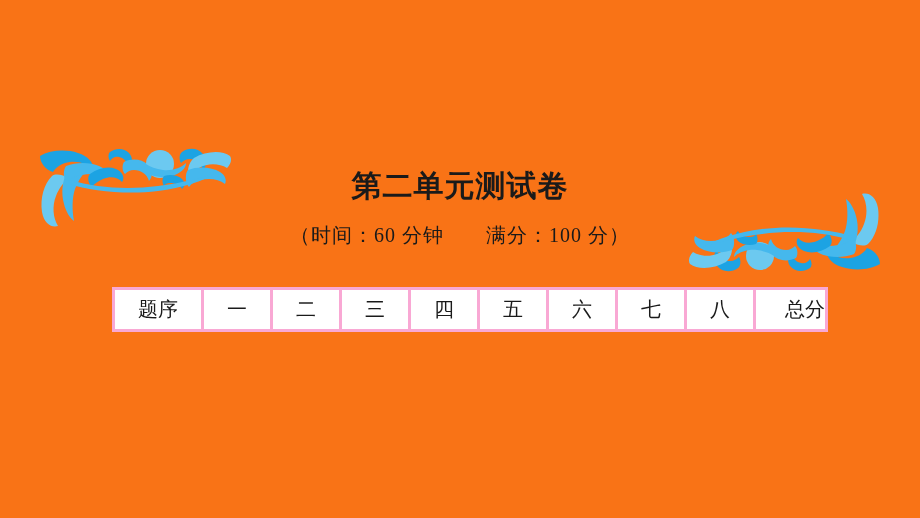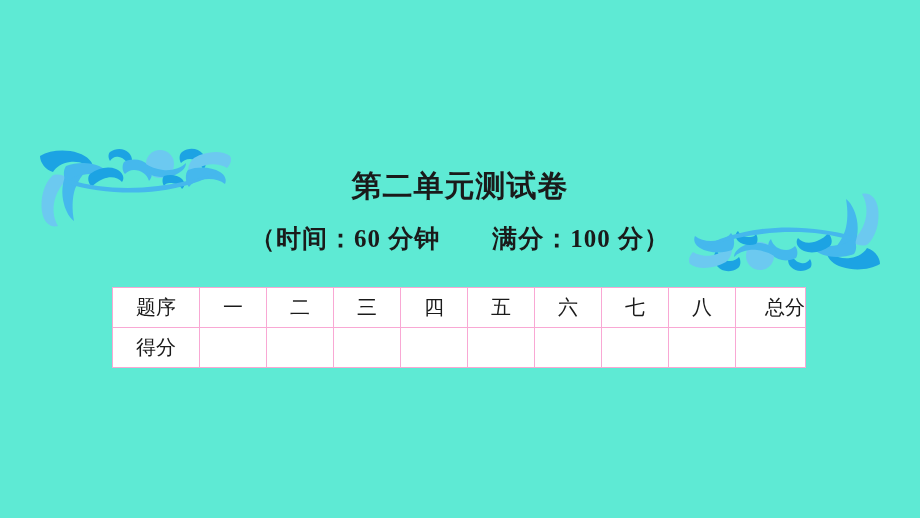--- a/index.html
+++ b/index.html
@@ -12,21 +12,21 @@
     height: 518px;
     background: #ffffff;
     font-family: "Liberation Serif", "DejaVu Serif", serif;
     overflow: hidden;
   }
 
   .page {
     position: relative;
     width: 920px;
     height: 518px;
-    background: #5eead4;
+    background: #f97316;
   }
 
   
   .ornament {
     position: absolute;
     pointer-events: none;
   }
   .ornament svg {
     display: block;
     width: 100%;
@@ -61,40 +61,40 @@
     color: #1a1a1a;
     letter-spacing: 1px;
     line-height: 1.2;
     margin: 0;
     white-space: nowrap;
   }
   .paper-subtitle {
     margin: 16px;
     margin-top: 18px;
     font-family: "Liberation Serif", "DejaVu Serif", serif;
-    font-size: 25px;
-    font-weight: bold;
+    font-size: 20px;
+    font-weight: normal;
     color: #1a1a1a;
     letter-spacing: 1px;
     white-space: pre;
   }
 
   
   .score-table-wrap {
     position: absolute;
     left: 112px;
     top: 287px;
   }
   table.score-table {
     border-collapse: collapse;
     table-layout: fixed;
     background: #ffffff;
   }
   table.score-table td {
-    border: 1px solid #f9a8d4;
+    border: 3px solid #f9a8d4;
     height: 39px;
     text-align: center;
     vertical-align: middle;
     font-family: "Liberation Serif", "DejaVu Serif", serif;
     font-size: 20px;
     color: #1a1a1a;
     padding: 0;
     white-space: nowrap;
   }
   table.score-table td.label-cell {
@@ -180,29 +180,17 @@
           <td class="num-cell">一</td>
           <td class="num-cell">二</td>
           <td class="num-cell">三</td>
           <td class="num-cell">四</td>
           <td class="num-cell">五</td>
           <td class="num-cell">六</td>
           <td class="num-cell">七</td>
           <td class="num-cell">八</td>
           <td class="total-cell">总分</td>
         </tr>
-        <tr>
-          <td class="label-cell">得分</td>
-          <td class="num-cell empty-cell"></td>
-          <td class="num-cell empty-cell"></td>
-          <td class="num-cell empty-cell"></td>
-          <td class="num-cell empty-cell"></td>
-          <td class="num-cell empty-cell"></td>
-          <td class="num-cell empty-cell"></td>
-          <td class="num-cell empty-cell"></td>
-          <td class="num-cell empty-cell"></td>
-          <td class="total-cell empty-cell"></td>
-        </tr>
       </tbody>
     </table>
   </div>
 
 </div>
 
 </body></html>

